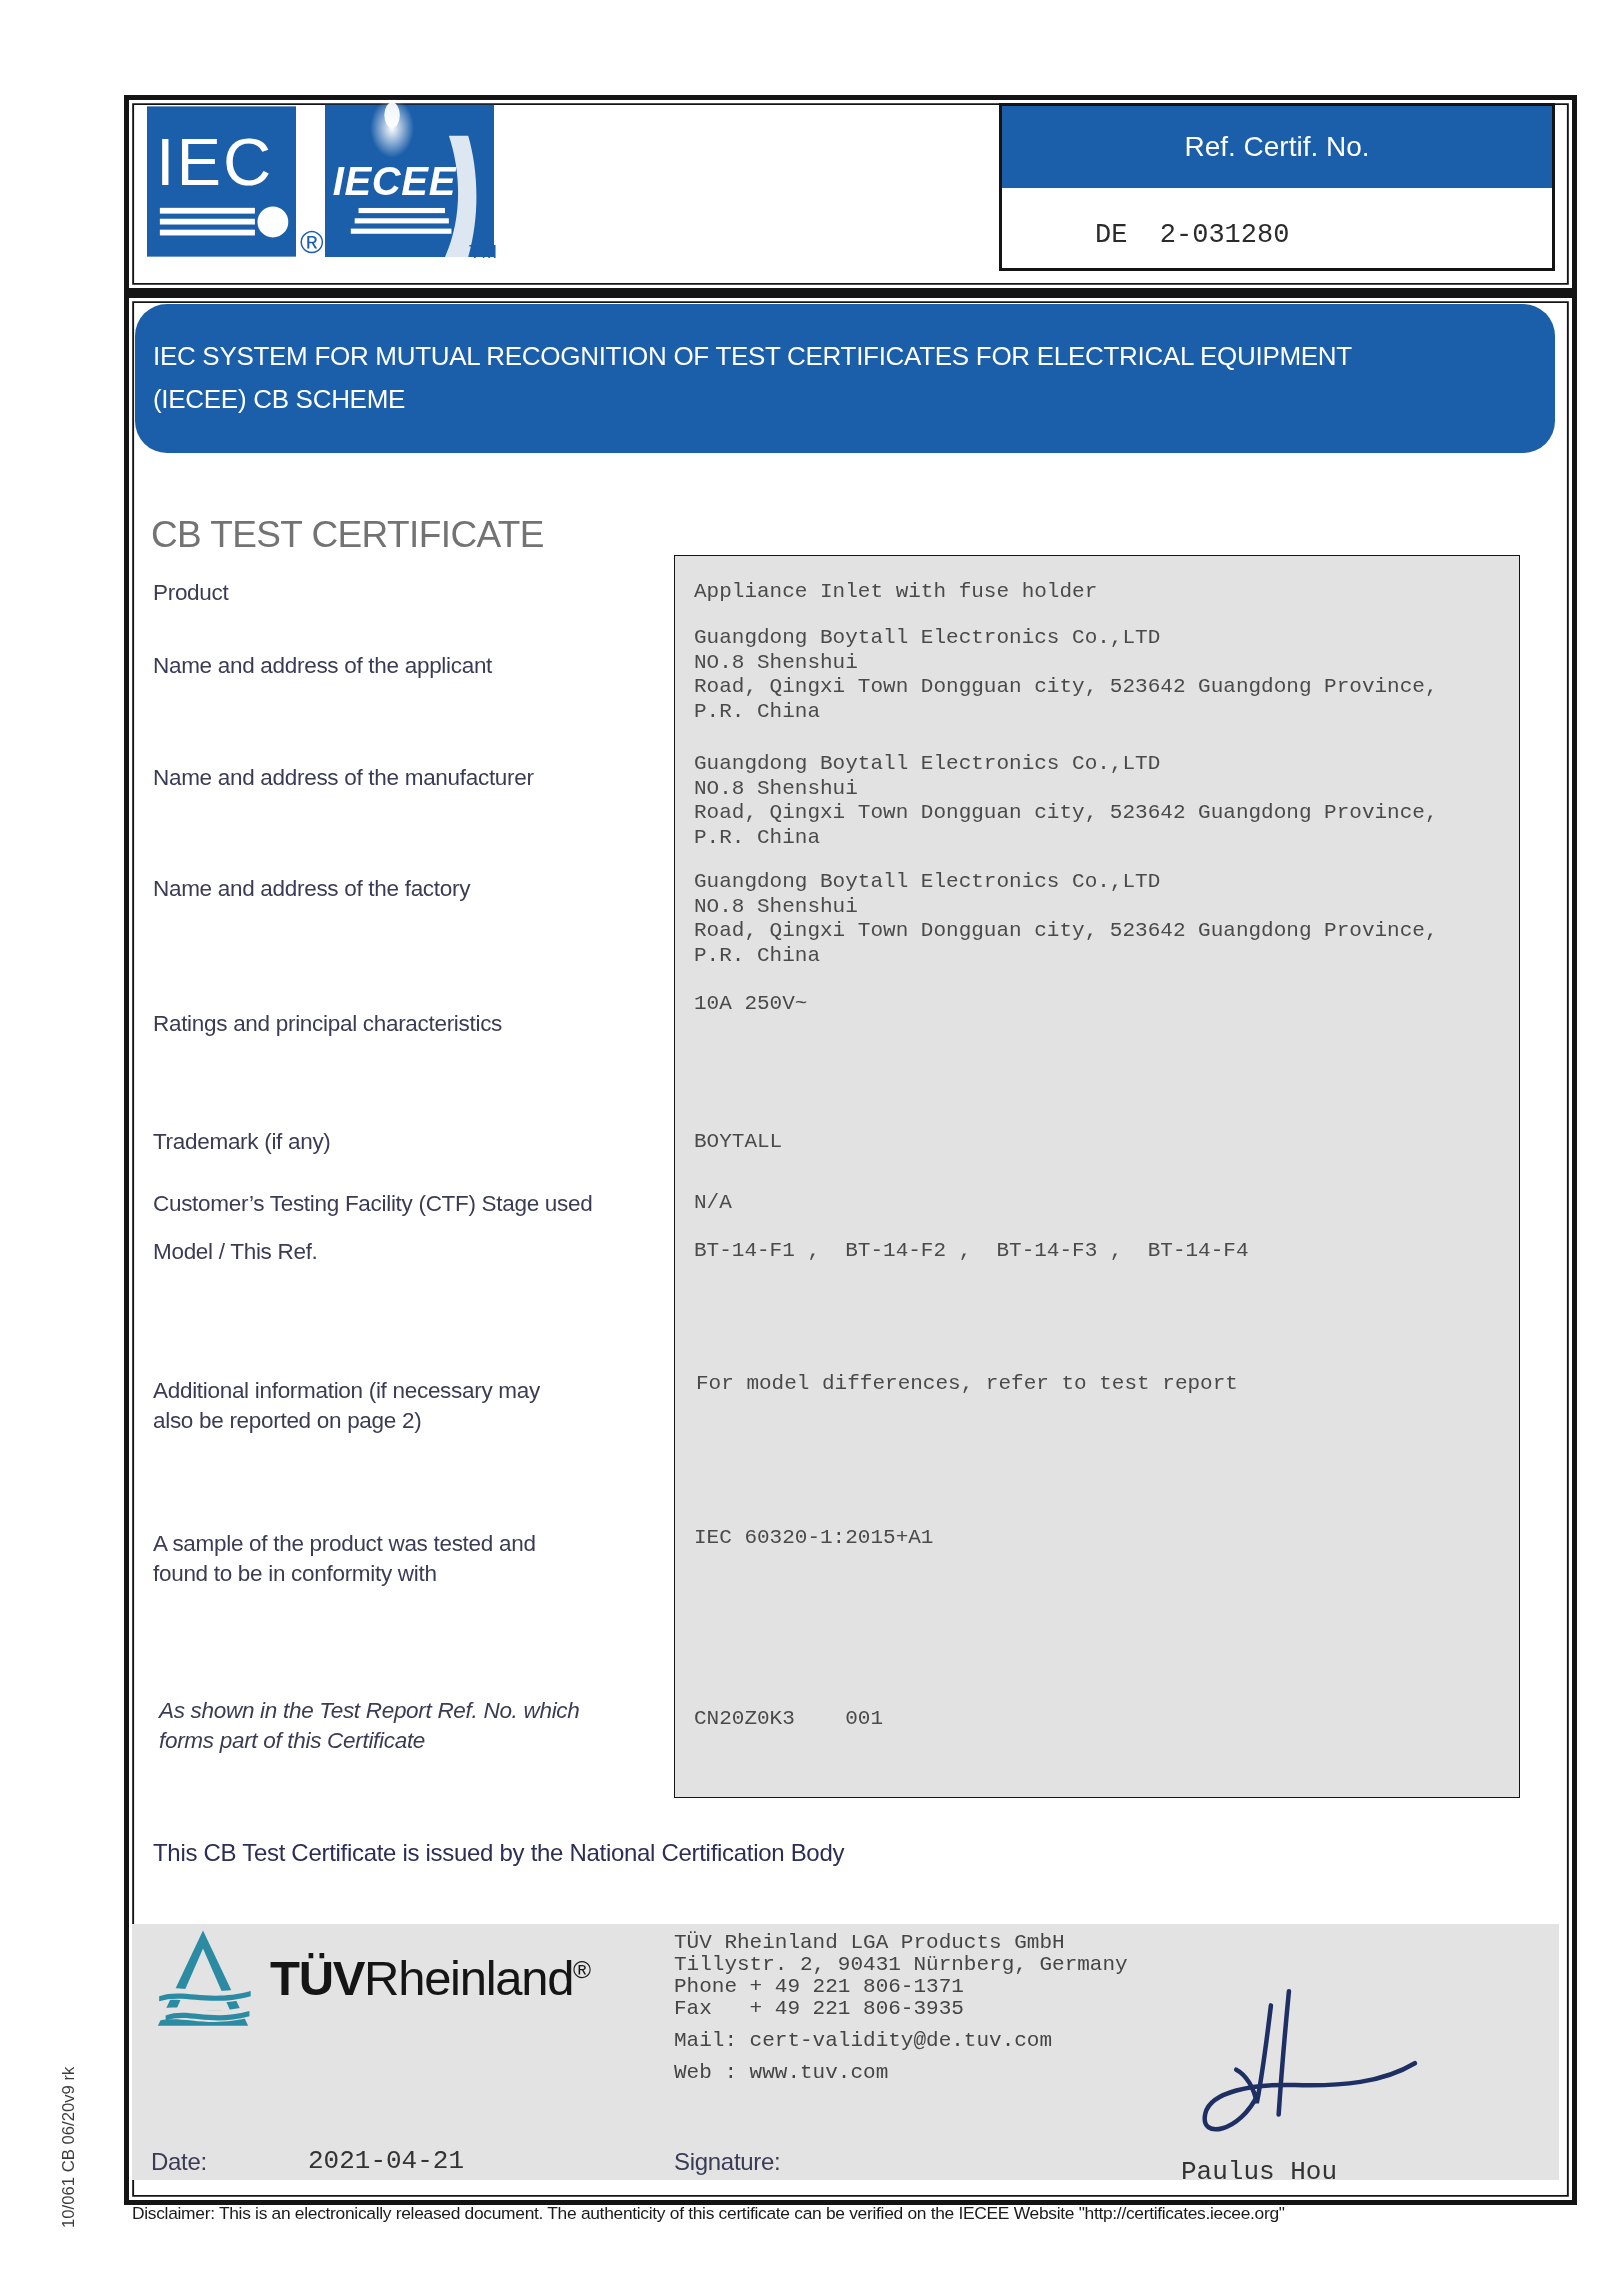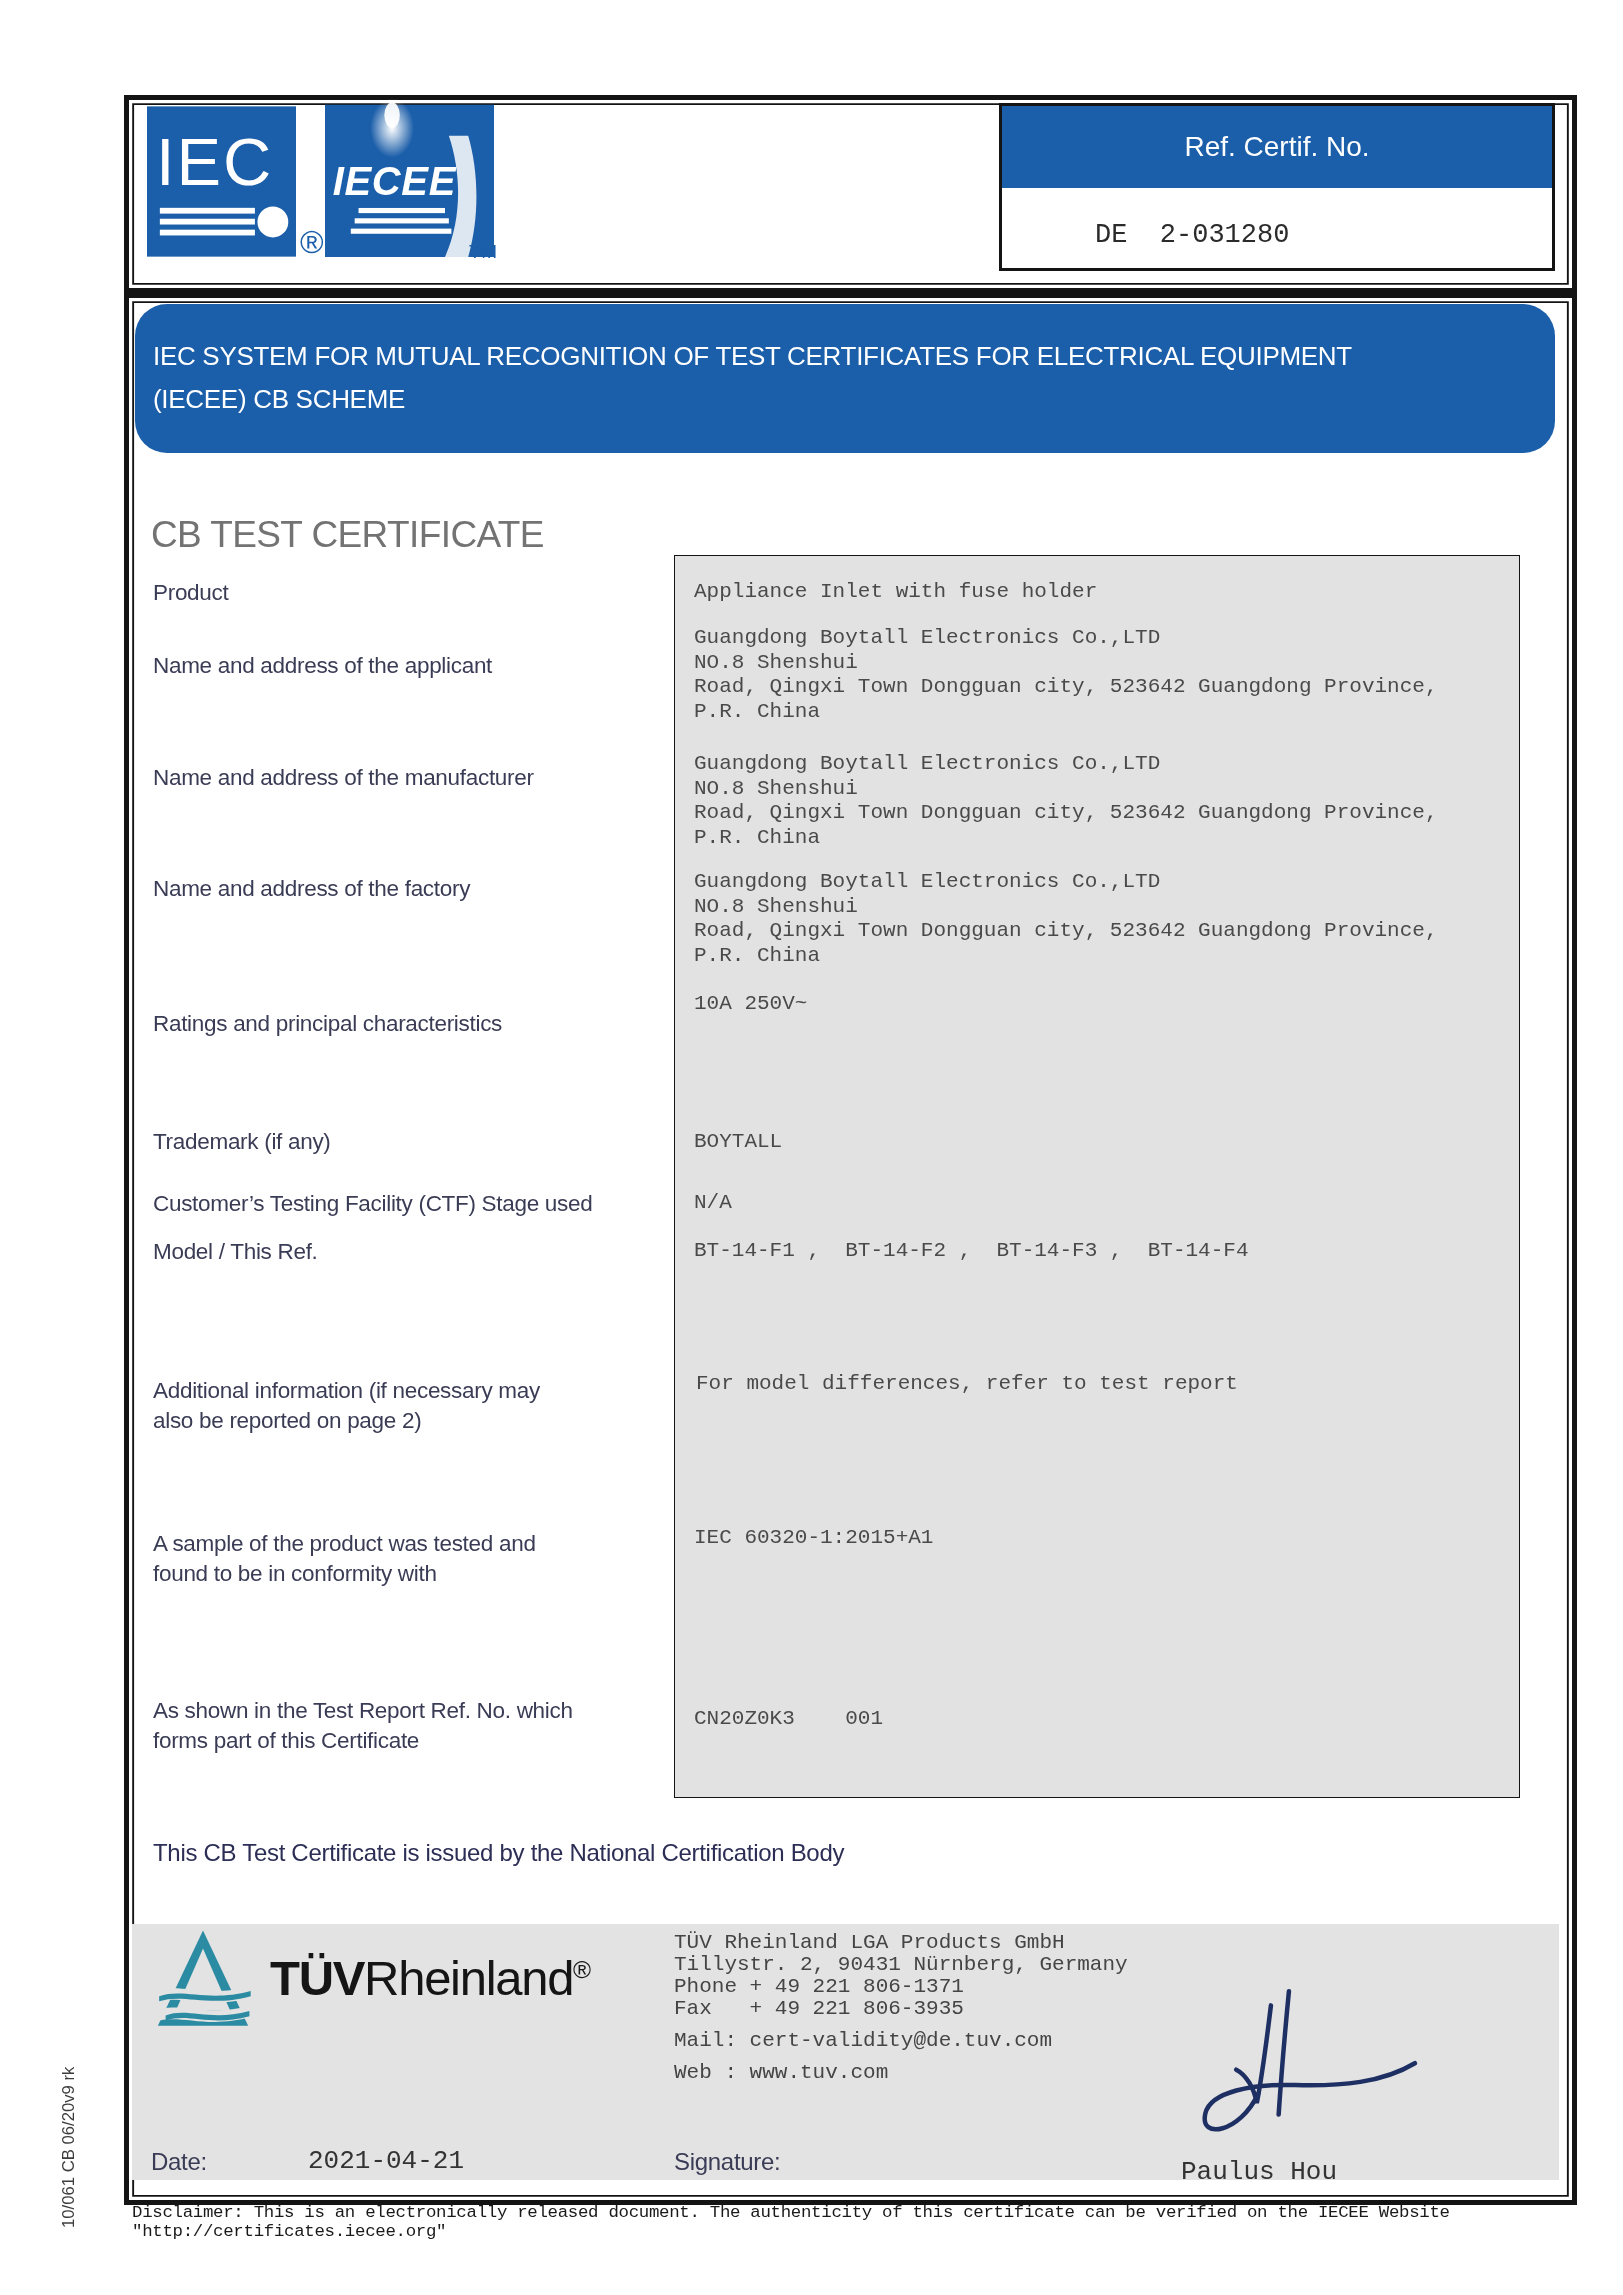--- a/index.html
+++ b/index.html
@@ -97,21 +97,21 @@
   <div class="abs label pre" style="left:153px;top:763px;width:515px;">Name and address of the manufacturer</div>
   <div class="abs label pre" style="left:153px;top:874px;width:515px;">Name and address of the factory</div>
   <div class="abs label pre" style="left:153px;top:1009px;width:515px;">Ratings and principal characteristics</div>
   <div class="abs label pre" style="left:153px;top:1127px;width:515px;">Trademark (if any)</div>
   <div class="abs label pre" style="left:153px;top:1189px;width:528px;">Customer’s Testing Facility (CTF) Stage used</div>
   <div class="abs label pre" style="left:153px;top:1237px;width:515px;">Model / This Ref.</div>
   <div class="abs label pre" style="left:153px;top:1376px;width:528px;">Additional information (if necessary may
 also be reported on page 2)</div>
   <div class="abs label pre" style="left:153px;top:1529px;width:528px;">A sample of the product was tested and
 found to be in conformity with</div>
-  <div class="abs label pre" style="left:153px;top:1696px;width:528px;">As shown in the Test Report Ref. No. which
+  <div class="abs label pre" style="left:159px;top:1696px;width:528px;font-style:italic;">As shown in the Test Report Ref. No. which
 forms part of this Certificate</div>
 
   <div class="abs mono val pre" style="left:694px;top:580px;width:811px;">Appliance Inlet with fuse holder</div>
   <div class="abs mono val pre" style="left:694px;top:626px;width:811px;">Guangdong Boytall Electronics Co.,LTD
 NO.8 Shenshui
 Road, Qingxi Town Dongguan city, 523642 Guangdong Province,
 P.R. China</div>
   <div class="abs mono val pre" style="left:694px;top:752px;width:811px;">Guangdong Boytall Electronics Co.,LTD
 NO.8 Shenshui
 Road, Qingxi Town Dongguan city, 523642 Guangdong Province,
@@ -160,16 +160,16 @@
         <path d="M 204,168 C 176,228 112,240 122,198 C 130,164 196,152 262,154 C 334,156 398,150 448,120"></path>
       </g>
     </svg>
   </div>
 
   <div class="abs label" style="left:151px;top:2147px;font-size:24px;">Date:</div>
   <div class="abs mono" style="left:308px;top:2146px;font-size:26px;color:#333;">2021-04-21</div>
   <div class="abs label" style="left:674px;top:2147px;font-size:24px;">Signature:</div>
   <div class="abs mono" style="left:1181px;top:2157px;font-size:26px;color:#333;">Paulus Hou</div>
 
-  <div id="disclaimer" class="abs" style="left:132px;top:2203px;width:1435px;font-family:Liberation Mono, monospace;">Disclaimer:  This is an electronically released document. The authenticity of this certificate can be verified on the IECEE Website "http://certificates.iecee.org"</div>
+  <div id="disclaimer" class="abs" style="left:132px;top:2203px;width:1435px;">Disclaimer:  This is an electronically released document. The authenticity of this certificate can be verified on the IECEE Website "http://certificates.iecee.org"</div>
 
 </div>
 
 
 </body></html>

